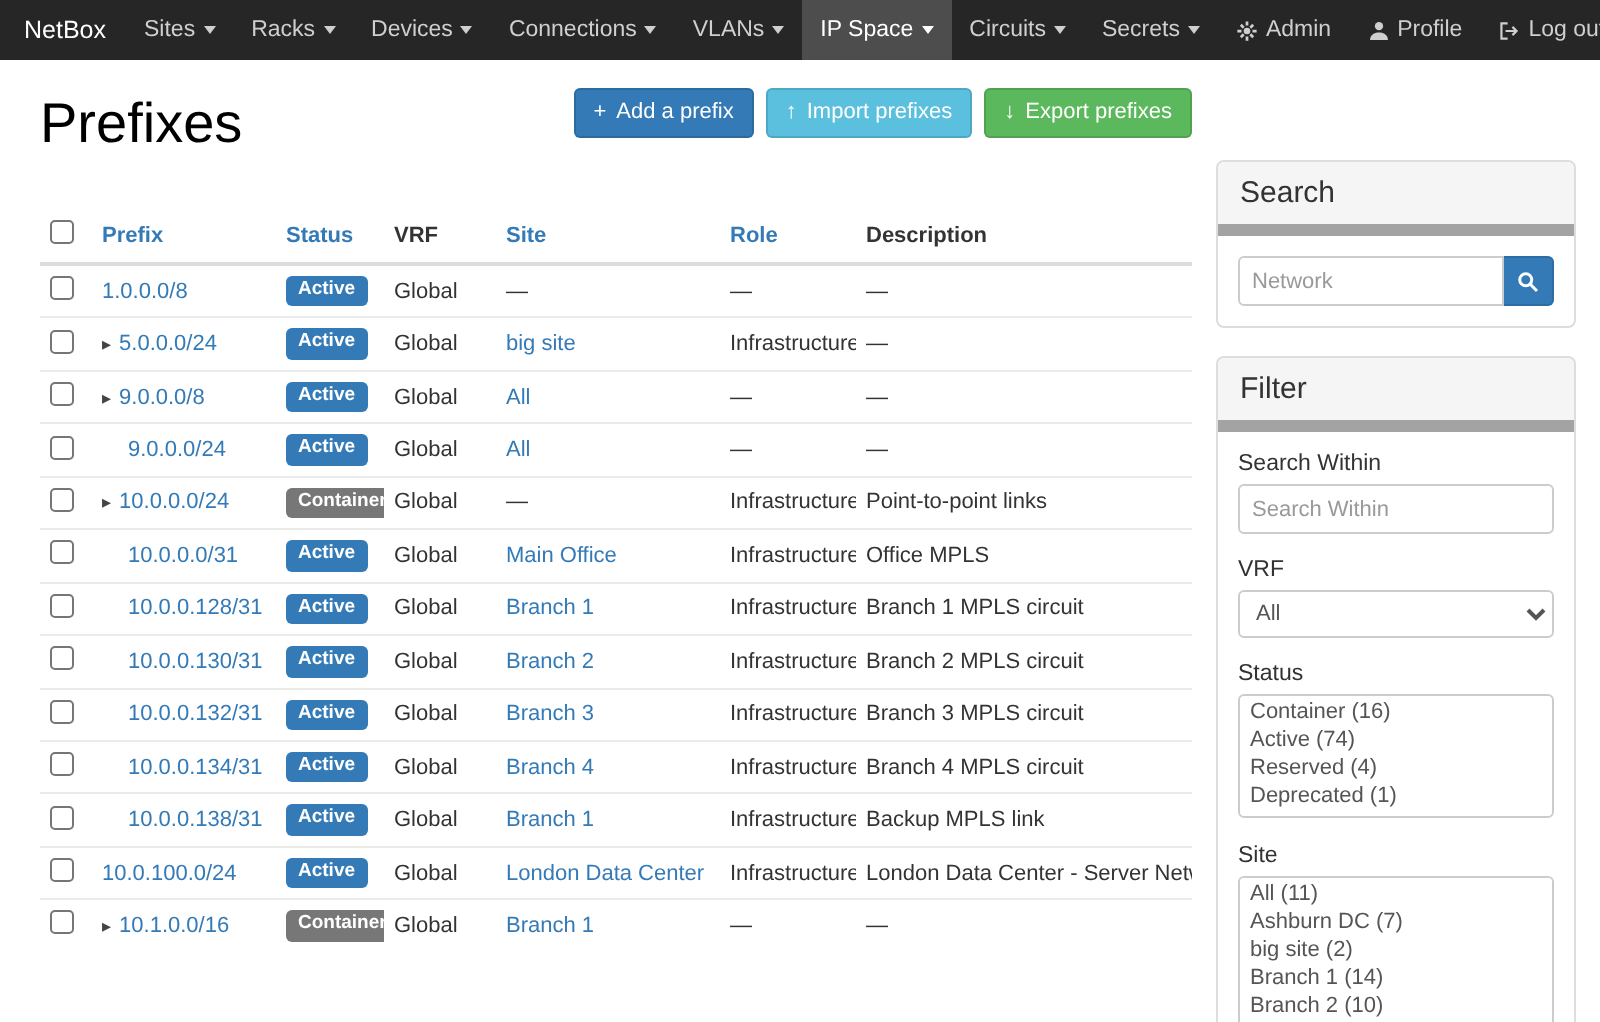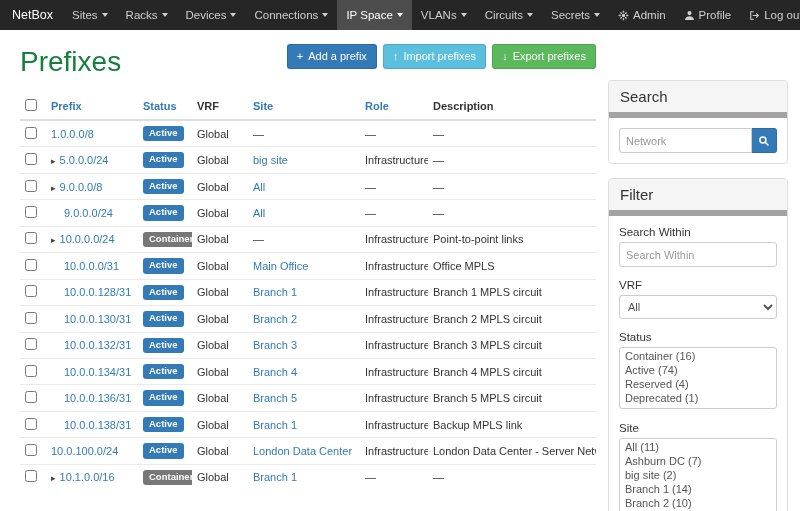--- a/index.html
+++ b/index.html
@@ -27,21 +27,21 @@
   .nav-right { margin-left: auto; display: flex; padding-right: 8px; }
   .nav-util .nav-icon { margin-right: 4px; display: inline-flex; align-items: center; }
 
   
   .content { display: flex; padding: 0 12px 0 20px; }
   .main { width: 576px; }
   .sidebar { width: 180px; margin-left: 12px; padding-top: 50px; }
 
   
   .page-header { display: flex; justify-content: space-between; align-items: flex-start; margin-top: 10px; }
-  .page-title { font-size: 28px; font-weight: 400; margin: 6px 0 8px; color: #15803d; }
+  .page-title { font-size: 28px; font-weight: 400; margin: 6px 0 19px; color: #000000; }
   .actions { display: flex; gap: 6px; margin-top: 4px; }
   .btn {
     display: inline-flex; align-items: center; gap: 5px; font-family: inherit;
     font-size: 11px; color: #fff; padding: 4px 9px; border-radius: 3px;
     border: 1px solid rgba(0,0,0,0.12); cursor: pointer; line-height: 1.4; white-space: nowrap;
   }
   .btn-icon { font-size: 11px; line-height: 1; }
 
   
   table.prefix-table { width: 100%; border-collapse: collapse; font-size: 11px; margin-top: 8px; table-layout: fixed; }
@@ -113,26 +113,26 @@
         <span class="caret" data-name="chevron-down-icon"></span>
       </div>
       <div class="nav-item" data-name="nav-item-devices">
         <span data-name="nav-item-label">Devices</span>
         <span class="caret" data-name="chevron-down-icon"></span>
       </div>
       <div class="nav-item" data-name="nav-item-connections">
         <span data-name="nav-item-label">Connections</span>
         <span class="caret" data-name="chevron-down-icon"></span>
       </div>
+      <div class="nav-item" data-name="nav-item-vlans">
+        <span data-name="nav-item-label">VLANs</span>
+        <span class="caret" data-name="chevron-down-icon"></span>
+      </div>
       <div class="nav-item active" data-name="nav-item-ip-space">
         <span data-name="nav-item-label">IP Space</span>
-        <span class="caret" data-name="chevron-down-icon"></span>
-      </div>
-      <div class="nav-item" data-name="nav-item-vlans">
-        <span data-name="nav-item-label">VLANs</span>
         <span class="caret" data-name="chevron-down-icon"></span>
       </div>
       <div class="nav-item" data-name="nav-item-circuits">
         <span data-name="nav-item-label">Circuits</span>
         <span class="caret" data-name="chevron-down-icon"></span>
       </div>
       <div class="nav-item" data-name="nav-item-secrets">
         <span data-name="nav-item-label">Secrets</span>
         <span class="caret" data-name="chevron-down-icon"></span>
       </div>
@@ -294,29 +294,20 @@
             <td data-name="row-select-cell"><input data-name="row-checkbox" type="checkbox" style=""></td>
             <td data-name="prefix-cell" style="padding-left: 18px;"><a data-name="prefix-link">10.0.0.134/31</a></td>
             <td data-name="status-cell"><span class="badge-status" data-name="status-badge" style="background: rgb(51, 122, 183);">Active</span></td>
             <td data-name="vrf-cell">Global</td>
             <td data-name="site-cell"><a data-name="site-link">Branch 4</a></td>
             <td data-name="role-cell">Infrastructure</td>
             <td data-name="description-cell">Branch 4 MPLS circuit</td>
           </tr>
           <tr data-name="table-row">
             <td data-name="row-select-cell"><input data-name="row-checkbox" type="checkbox" style=""></td>
-            <td data-name="prefix-cell" style="padding-left: 18px;"><a data-name="prefix-link">10.0.0.136/31</a></td>
-            <td data-name="status-cell"><span class="badge-status" data-name="status-badge" style="background: rgb(51, 122, 183);">Active</span></td>
-            <td data-name="vrf-cell">Global</td>
-            <td data-name="site-cell"><a data-name="site-link">Branch 5</a></td>
-            <td data-name="role-cell">Infrastructure</td>
-            <td data-name="description-cell">Branch 5 MPLS circuit</td>
-          </tr>
-          <tr data-name="table-row">
-            <td data-name="row-select-cell"><input data-name="row-checkbox" type="checkbox" style=""></td>
             <td data-name="prefix-cell" style="padding-left: 18px;"><a data-name="prefix-link">10.0.0.138/31</a></td>
             <td data-name="status-cell"><span class="badge-status" data-name="status-badge" style="background: rgb(51, 122, 183);">Active</span></td>
             <td data-name="vrf-cell">Global</td>
             <td data-name="site-cell"><a data-name="site-link">Branch 1</a></td>
             <td data-name="role-cell">Infrastructure</td>
             <td data-name="description-cell">Backup MPLS link</td>
           </tr>
           <tr data-name="table-row">
             <td data-name="row-select-cell"><input data-name="row-checkbox" type="checkbox" style=""></td>
             <td data-name="prefix-cell" style="padding-left: 5px;"><a data-name="prefix-link">10.0.100.0/24</a></td>

